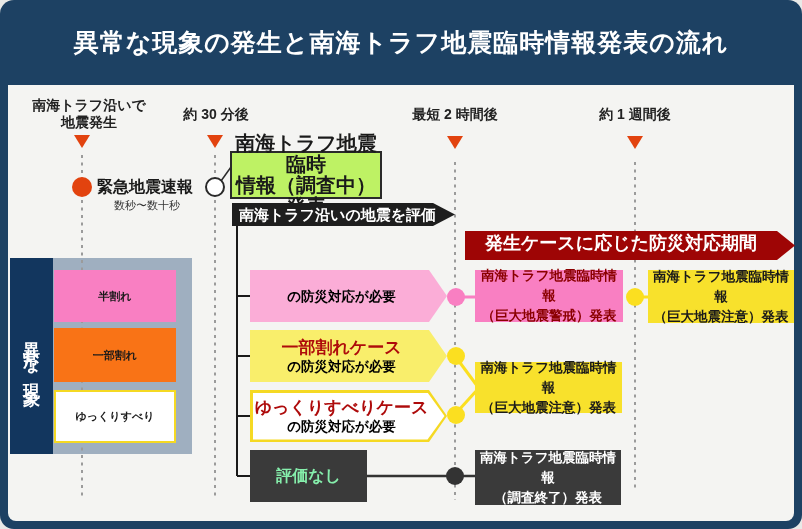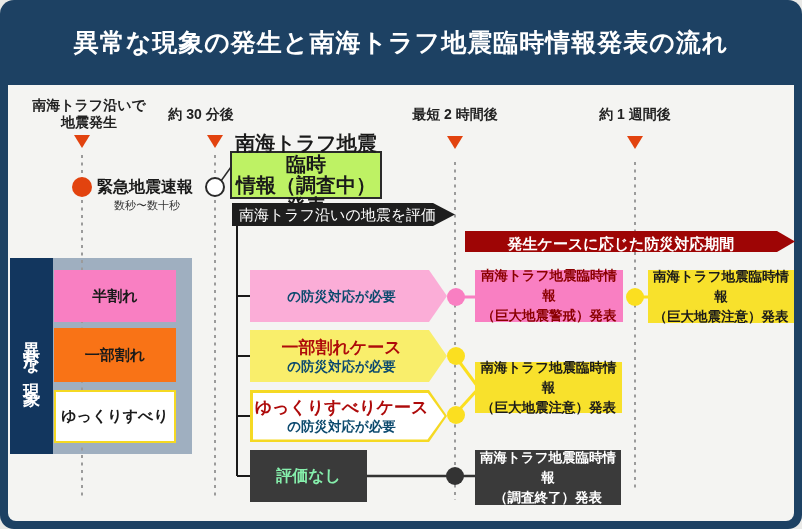--- a/index.html
+++ b/index.html
@@ -16,64 +16,64 @@
   .tl-label{position:absolute;text-align:center;font-size:14px;font-weight:bold;
     color:#222;line-height:17px;z-index:4;}
   .ml{white-space:pre-line;}
   .gray-panel{position:absolute;left:10px;top:258px;width:182px;height:196px;
     background:#9fafc0;z-index:2;}
   .navy-bar{position:absolute;left:10px;top:258px;width:43px;height:196px;
     background:#12365e;z-index:4;display:flex;align-items:center;justify-content:center;}
   .v-text{writing-mode:vertical-rl;color:#fff;font-size:17px;font-weight:bold;letter-spacing:7px;}
   .phen-box{position:absolute;left:54px;width:122px;z-index:4;
     display:flex;align-items:center;justify-content:center;
-    font-size:15px;font-weight:bold;color:#1a1a1a;}
+    font-size:11px;font-weight:bold;color:#1a1a1a;}
   .overlay{position:absolute;left:0;top:0;z-index:3;}
   .eew-title{position:absolute;left:97px;top:177px;font-size:16px;font-weight:bold;color:#1a1a1a;z-index:4;}
   .eew-sub{position:absolute;left:99px;top:198px;width:96px;text-align:center;
     font-size:11px;color:#333;z-index:4;}
   .invest-box{position:absolute;left:230px;top:151px;width:152px;height:48px;
     background:#bef264;border:2px solid #2a2a2a;z-index:4;
     display:flex;align-items:center;justify-content:center;text-align:center;
     font-size:20px;font-weight:bold;color:#1a1a1a;line-height:21px;}
   .eval-banner{position:absolute;left:232px;top:203px;width:223px;height:23px;
-    background:#1e1e1e;color:#fff;font-size:15px;font-weight:normal;line-height:23px;
+    background:#1e1e1e;color:#fff;font-size:15px;font-weight:bold;line-height:23px;
     padding-left:7px;z-index:4;
     clip-path:polygon(0 0,calc(100% - 22px) 0,100% 50%,calc(100% - 22px) 100%,0 100%);}
-  .period-banner{position:absolute;left:465px;top:231px;width:330px;height:21px;
-    background:#9e0505;color:#fff;font-size:15px;font-weight:bold;line-height:25px;
+  .period-banner{position:absolute;left:465px;top:231px;width:330px;height:29px;
+    background:#9e0505;color:#fff;font-size:18px;font-weight:bold;line-height:25px;
     text-align:center;padding-right:18px;z-index:4;
     clip-path:polygon(0 0,calc(100% - 18px) 0,100% 50%,calc(100% - 18px) 100%,0 100%);}
   .case-box{position:absolute;left:250px;width:197px;height:52px;z-index:4;
     clip-path:polygon(0 0,calc(100% - 18px) 0,100% 50%,calc(100% - 18px) 100%,0 100%);
     display:flex;flex-direction:column;align-items:center;justify-content:center;
     padding-right:14px;text-align:center;}
   .case-title{font-size:17px;font-weight:bold;color:#ae0b0b;line-height:21px;}
-  .case-sub{font-size:13.5px;font-weight:bold;color:#0c4a6e;line-height:17px;}
+  .case-sub{font-size:13.5px;font-weight:bold;color:#000000;line-height:17px;}
   .case-inner{position:absolute;left:2.5px;top:2.5px;right:2.5px;bottom:2.5px;background:#fff;
     clip-path:polygon(0 0,calc(100% - 17px) 0,100% 50%,calc(100% - 17px) 100%,0 100%);}
   .case-box .txt{position:relative;z-index:1;}
   .noeval-box{position:absolute;left:250px;top:450px;width:117px;height:52px;
     background:#3a3a3a;z-index:4;display:flex;align-items:center;justify-content:center;
     color:#86efac;font-size:16px;font-weight:bold;}
   .ann-box{position:absolute;z-index:4;display:flex;align-items:center;justify-content:center;
     text-align:center;font-size:13.5px;font-weight:bold;line-height:20px;}
 </style>
 </head>
 <body>
 
 <div class="frame">
 
   <div class="content-bg"></div>
 
   <div class="title">異常な現象の発生と南海トラフ地震臨時情報発表の流れ</div>
 
   <div class="tl-label ml" style="left:19px;top:97px;width:140px;">南海トラフ沿いで
 地震発生</div>
-  <div class="tl-label" style="left:131px;top:106px;width:140px;">約 30 分後</div>
+  <div class="tl-label" style="left:146px;top:106px;width:140px;">約 30 分後</div>
   <div class="tl-label" style="left:385px;top:106px;width:140px;">最短 2 時間後</div>
   <div class="tl-label" style="left:565px;top:106px;width:140px;">約 1 週間後</div>
 
   <div class="gray-panel"></div>
 
   <svg class="overlay" width="802" height="529" viewBox="0 0 802 529">
 
     <line x1="82" y1="155" x2="82" y2="500" stroke="#9b9b9b" stroke-width="2" stroke-dasharray="3 4.5"></line>
     <line x1="215" y1="155" x2="215" y2="500" stroke="#9b9b9b" stroke-width="2" stroke-dasharray="3 4.5"></line>
     <line x1="455" y1="162" x2="455" y2="500" stroke="#9b9b9b" stroke-width="2" stroke-dasharray="3 4.5"></line>

